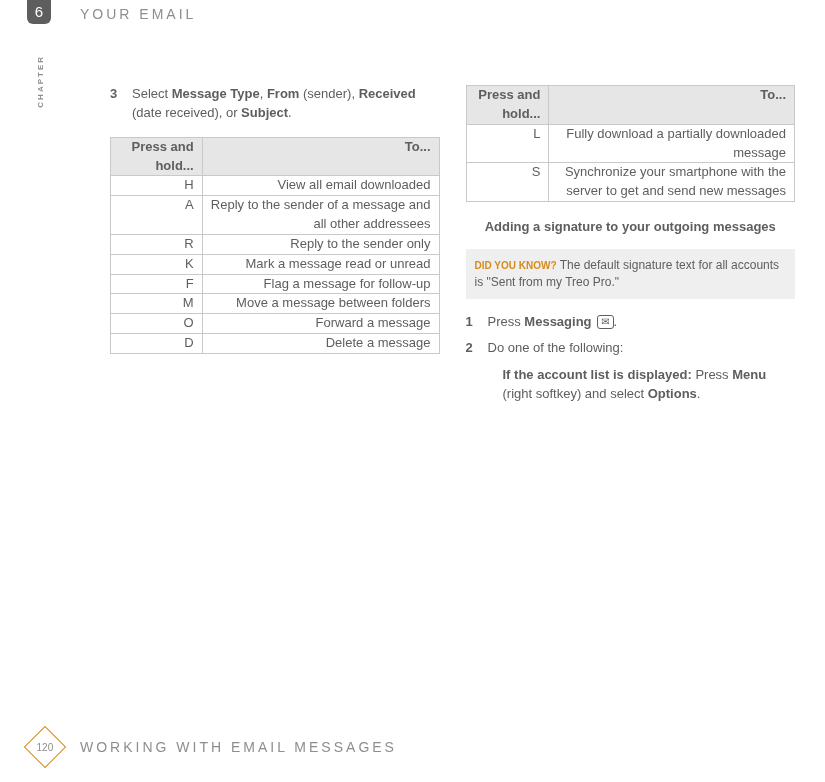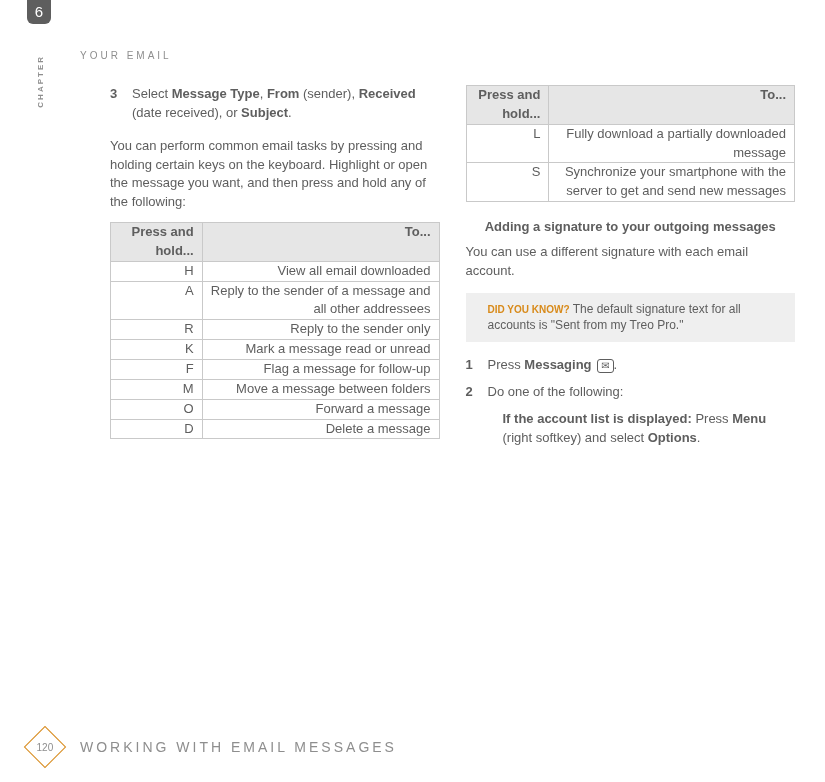--- a/index.html
+++ b/index.html
@@ -24,24 +24,23 @@
     font-size: 15px;
     text-align: center;
     line-height: 24px;
     border-bottom-left-radius: 6px;
     border-bottom-right-radius: 6px;
   }
   .top-header {
     position: absolute;
     top: 6px;
     left: 80px;
-    font-size: 10px;
+    font-size: 14px;
     letter-spacing: 3px;
     color: #8e8e8e;
-    margin-top: 44px;
   }
   .side-chapter {
     position: absolute;
     top: 55px;
     left: 36px;
     font-size: 8px;
     letter-spacing: 2px;
     color: #8e8e8e;
     writing-mode: vertical-rl;
     transform: rotate(180deg);
@@ -91,21 +90,21 @@
     vertical-align: top;
   }
   table.shortcut th {
     background: #e6e6e6;
     font-weight: bold;
     color: #5e5e5e;
   }
   table.shortcut td { color: #5e5e5e; }
   .tip-box {
     background: #efefef;
-    padding: 8px 22px;
+    padding: 8px 9px;
     font-size: 12px;
     line-height: 1.4;
     margin: 12px 0 14px 0;
   }
   .tip-label {
     font-weight: bold;
     color: #d88a1a;
     font-size: 10px;
   }
   .icon-msg {
@@ -157,21 +156,20 @@
 <div class="content">
   <div class="col">
 
     <div class="step">
       <div class="step-num">3</div>
       <div>
         <span>Select </span><span class="bold">Message Type</span><span>, </span><span class="bold">From</span><span> (sender), </span><span class="bold">Received</span><span> (date received), or </span><span class="bold">Subject</span><span>.</span>
       </div>
     </div>
 
-    <p class="body">You can perform common email tasks by pressing and holding certain keys on the keyboard. Highlight or open the message you want, and then press and hold any of the following:</p>
 
     <table class="shortcut">
       <thead>
         <tr>
           <th>Press and hold...</th>
           <th>To...</th>
         </tr>
       </thead>
       <tbody>
         <tr>
@@ -226,21 +224,20 @@
             <td>Fully download a partially downloaded message</td>
           </tr>
         <tr>
             <td>S</td>
             <td>Synchronize your smartphone with the server to get and send new messages</td>
           </tr>
       </tbody>
     </table>
 
     <h4 class="subhead" style="margin-top:16px;text-align:center;">Adding a signature to your outgoing messages</h4>
-    <p class="body">You can use a different signature with each email account.</p>
 
     <div class="tip-box">
       <span class="tip-label">DID YOU KNOW?</span><span> The default signature text for all accounts is "Sent from my Treo Pro."</span>
     </div>
 
     <div class="col2-steps">
       <div class="step">
         <div class="step-num">1</div>
         <div>
           <span>Press </span><span class="bold">Messaging</span>

